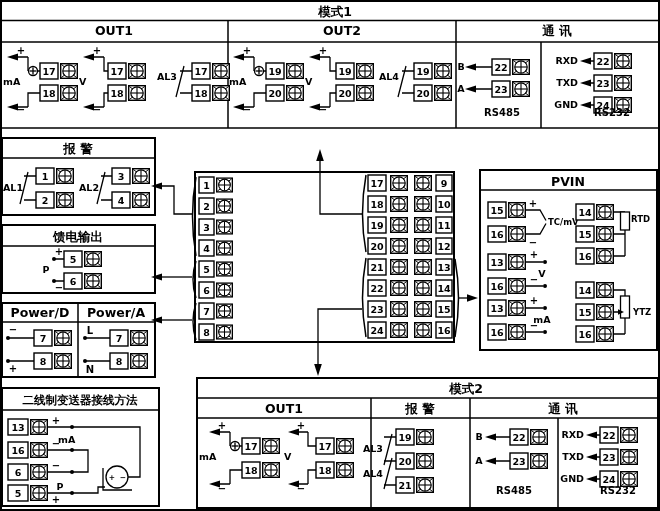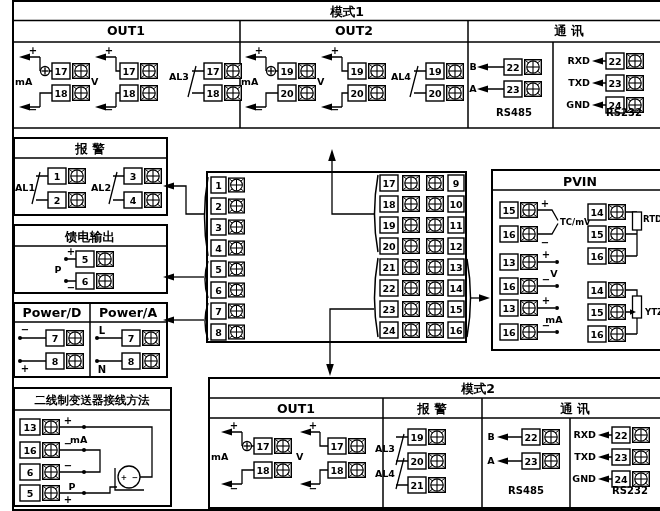--- a/index.html
+++ b/index.html
@@ -1,16 +1,16 @@
 <!DOCTYPE html>
 <html><head>
 <meta charset="utf-8">
 <style>
   html,body{margin:0;padding:0;background:#fff;}
-  #stage{position:relative;width:528px;height:511px;background:#fff;padding-left:12px;}
+  #stage{position:relative;width:528px;height:511px;background:#fff;}
   svg text{font-family:"DejaVu Sans",sans-serif;fill:#000;}
   .hdr{font-size:12.5px;font-weight:bold;text-anchor:middle;}
   .cn{font-size:12.5px;font-weight:bold;text-anchor:middle;}
   .cns{font-size:11.5px;font-weight:bold;text-anchor:middle;}
   .t{font-size:9.5px;font-weight:bold;text-anchor:middle;}
   .lbl{font-size:9.5px;font-weight:bold;text-anchor:start;}
   .lble{font-size:9.5px;font-weight:bold;text-anchor:end;}
   .lblm{font-size:9.5px;font-weight:bold;text-anchor:middle;}
   .sgn{font-size:10px;font-weight:bold;text-anchor:middle;}
   .cap{font-size:10px;font-weight:bold;text-anchor:middle;}

